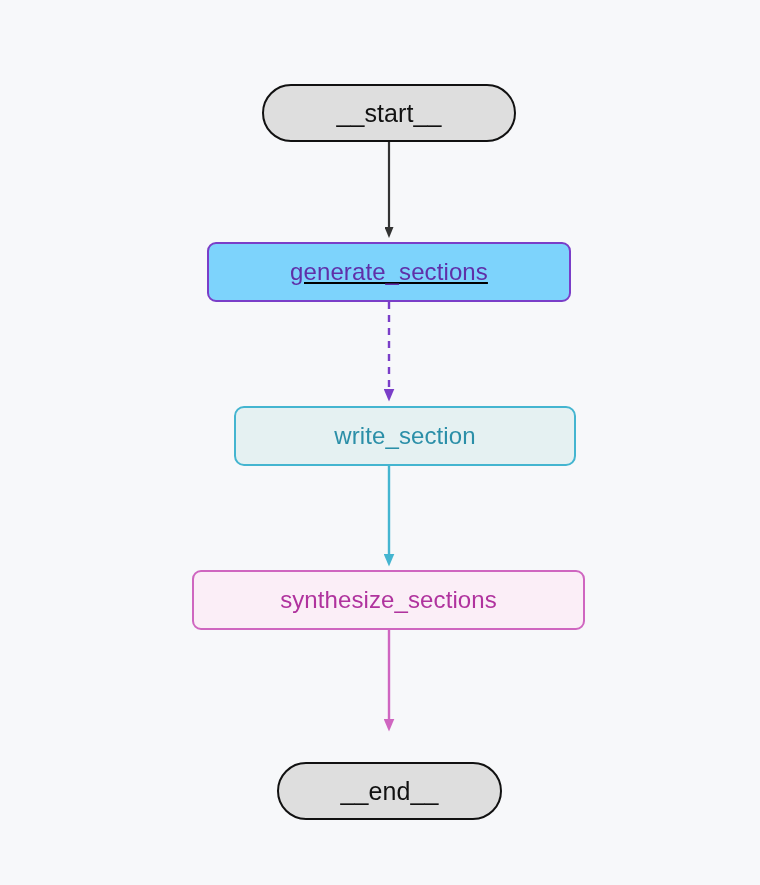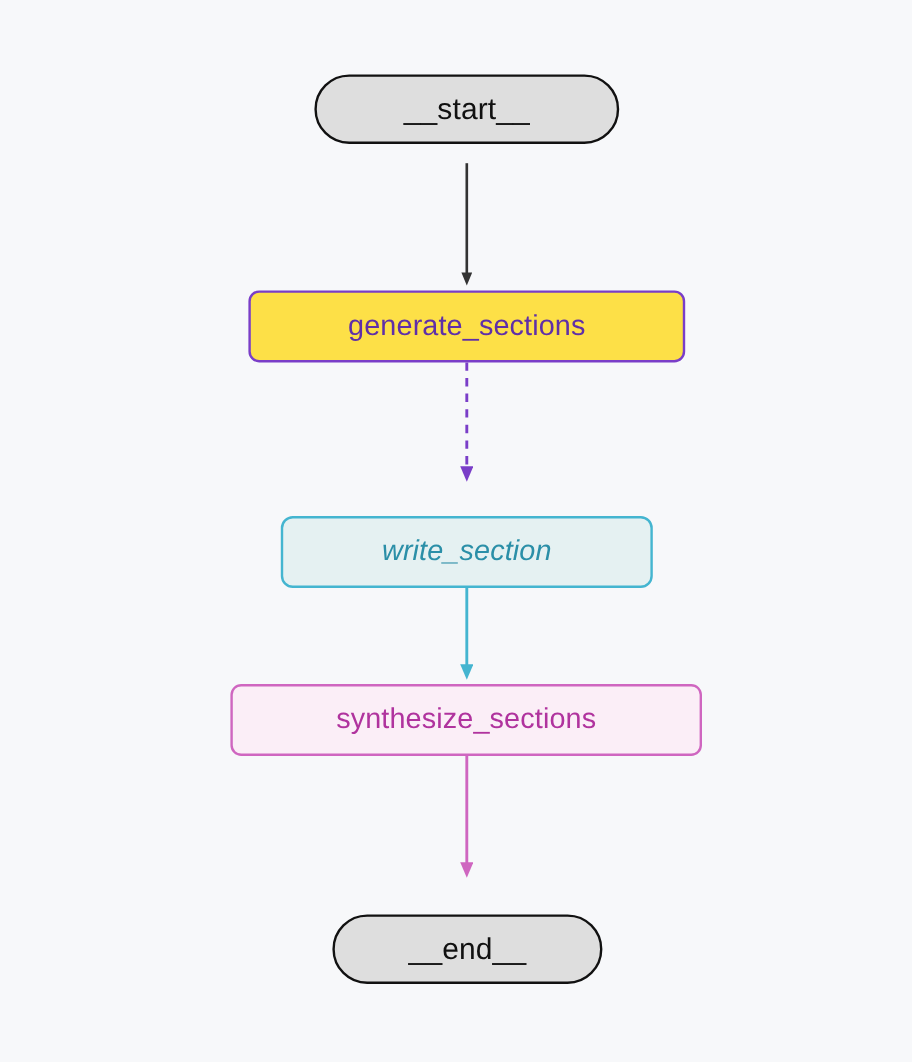--- a/index.html
+++ b/index.html
@@ -59,22 +59,23 @@
   .node-process {
     border-width: 2px;
     border-style: solid;
     border-radius: 9px;
   }
   .node-process .node-label {
     font-size: 24px;
   }
 
   .node-generate {
-    background: #fde047;
+    background: #7dd3fc;
     border-color: #7a3ec8;
+    text-decoration: underline;
   }
   .node-generate .node-label { color: #5f2fa8; }
 
   .node-write {
     background: #e5f1f2;
     border-color: #44b5d0;
     border-radius: 10px;
   }
   .node-write .node-label { color: #2b8fa8; }
 
@@ -107,29 +108,29 @@
 
     <line x1="389" y1="136" x2="389" y2="228" stroke="#333333" stroke-width="2.2" marker-end="url(#arrow-dark)"></line>
 
     <line x1="389" y1="302" x2="389" y2="390" stroke="#7a3ec8" stroke-width="2.4" stroke-dasharray="7 6" marker-end="url(#arrow-purple)"></line>
 
     <line x1="389" y1="466" x2="389" y2="555" stroke="#44b5d0" stroke-width="2.4" marker-end="url(#arrow-teal)"></line>
 
     <line x1="389" y1="630" x2="389" y2="720" stroke="#cf66c0" stroke-width="2.4" marker-end="url(#arrow-pink)"></line>
   </svg>
 
-  <div class="node node-terminal" style="left:262px; top:62px; width:254px; height:58px;">
+  <div class="node node-terminal" style="left:262px; top:84px; width:254px; height:58px;">
     <span class="node-label">__start__</span>
   </div>
 
   <div class="node node-process node-generate" style="left:207px; top:242px; width:364px; height:60px;">
     <span class="node-label">generate_sections</span>
   </div>
 
-  <div class="node node-process node-write" style="left:234px; top:430px; width:310px; height:60px;font-style:italic;">
+  <div class="node node-process node-write" style="left:234px; top:406px; width:342px; height:60px;">
     <span class="node-label">write_section</span>
   </div>
 
   <div class="node node-process node-synthesize" style="left:192px; top:570px; width:393px; height:60px;">
     <span class="node-label">synthesize_sections</span>
   </div>
 
   <div class="node node-terminal" style="left:277px; top:735px; width:225px; height:58px;margin-top:27px;">
     <span class="node-label">__end__</span>
   </div>

